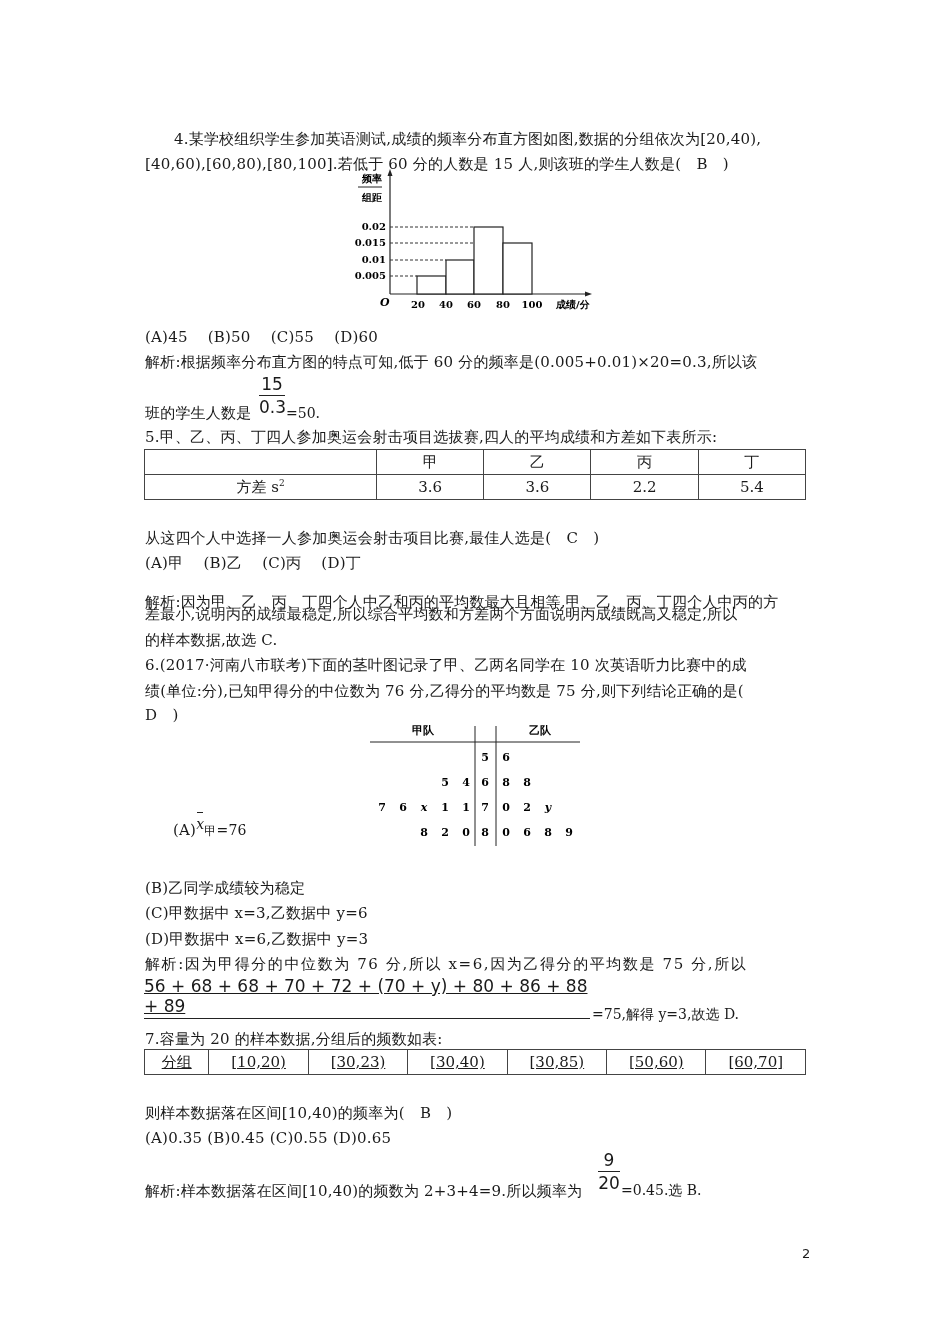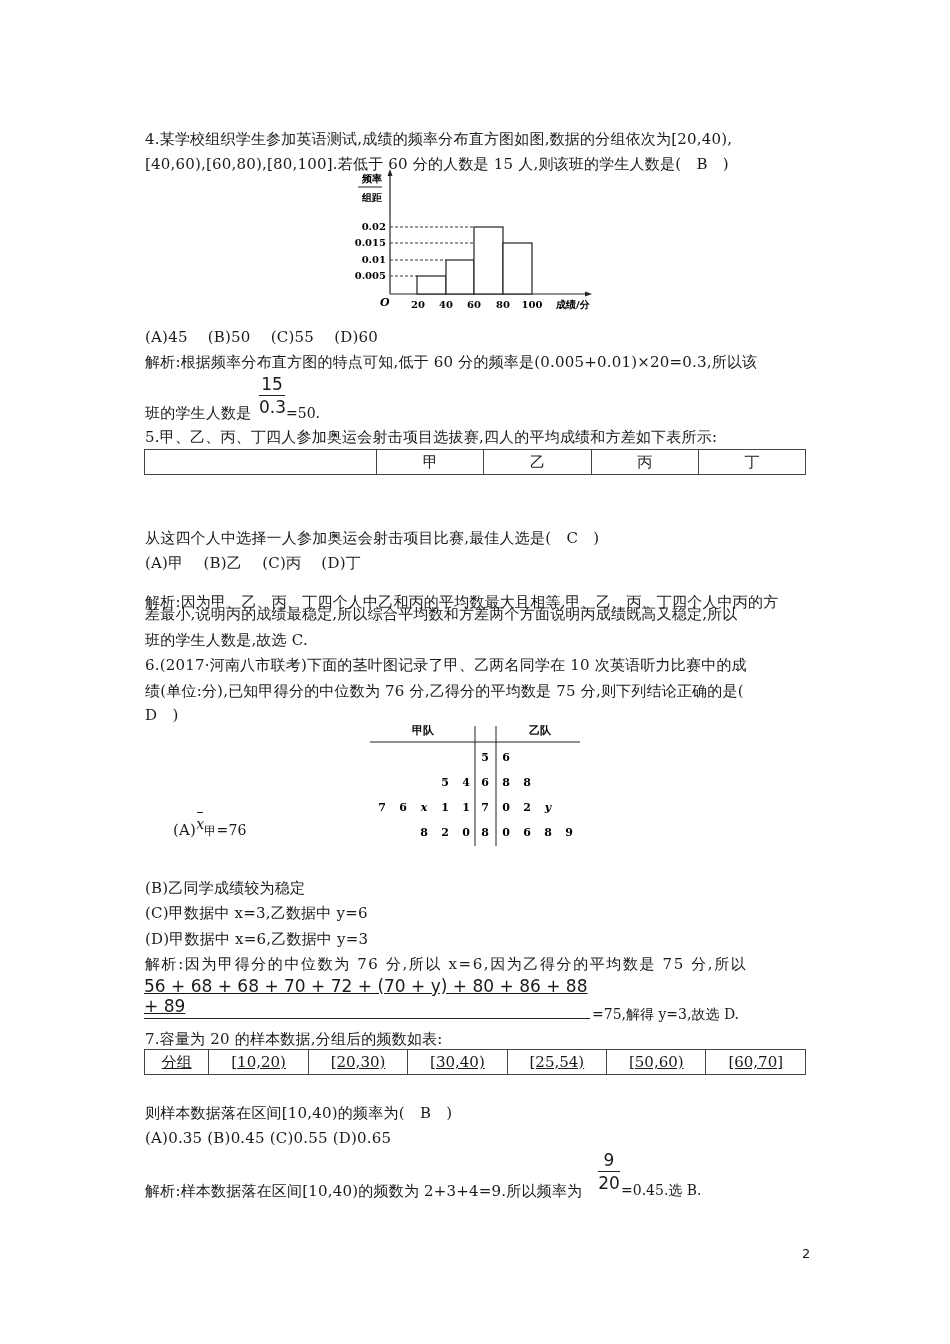--- a/index.html
+++ b/index.html
@@ -22,21 +22,21 @@
   
   #stemleaf { position: absolute; left: 365px; top: 718px; }
   #stemleaf text { font-family: "DejaVu Serif", serif; font-weight: bold; font-size: 11px; }
   .pagenum { position: absolute; left: 802px; top: 1246px; font-family: "DejaVu Sans", sans-serif; font-size: 13px; }
   .xbar { position: relative; display: inline-block; font-style: italic; font-family: "DejaVu Serif", serif; }
   .xbar::before { content: ""; position: absolute; left: 1px; right: 1px; top: -1px; border-top: 1px solid #222; }
 </style>
 </head>
 <body>
 
-<div class="line" style="top:128px;">4.某学校组织学生参加英语测试,成绩的频率分布直方图如图,数据的分组依次为[20,40),</div>
+<div class="line" style="top:128px;margin-left:29px;">4.某学校组织学生参加英语测试,成绩的频率分布直方图如图,数据的分组依次为[20,40),</div>
 <div class="line" style="top:153px;">[40,60),[60,80),[80,100].若低于 60 分的人数是 15 人,则该班的学生人数是(　B　)</div>
 
 <svg id="histogram" width="250" height="145" viewBox="0 0 250 145">
 
   <text x="10" y="14" font-size="10">频率</text>
   <line x1="6" y1="19" x2="30" y2="19" stroke="#222" stroke-width="1"></line>
   <text x="10" y="33" font-size="10">组距</text>
 
   <line x1="38" y1="4" x2="38" y2="126" stroke="#222" stroke-width="1.2"></line>
   <polygon points="38,1 35.5,8 40.5,8" fill="#222"></polygon>
@@ -81,28 +81,35 @@
 
 <table class="grid" style="left:144px; top:449px; width:662px;">
   <tbody>
       <tr style="height:25px;">
     <td style="width:233px;"></td>
     <td style="width:107px;">甲</td>
     <td style="width:107px;">乙</td>
     <td style="width:107px;">丙</td>
     <td style="width:107px;">丁</td>
   </tr>
+  <tr style="height:25px;">
+    <td><span>方差 s</span><sup style="font-size:9px;">2</sup></td>
+    <td>3.6</td>
+    <td>3.6</td>
+    <td>2.2</td>
+    <td>5.4</td>
+  </tr>
 </tbody>
   </table>
 
 <div class="line" style="top:527px;">从这四个人中选择一人参加奥运会射击项目比赛,最佳人选是(　C　)</div>
 <div class="line" style="top:552px;">(A)甲　 (B)乙　 (C)丙　 (D)丁</div>
 <div class="line" style="top:591px;">解析:因为甲、乙、丙、丁四个人中乙和丙的平均数最大且相等,甲、乙、丙、丁四个人中丙的方</div>
 <div class="line" style="top:603px;">差最小,说明丙的成绩最稳定,所以综合平均数和方差两个方面说明丙成绩既高又稳定,所以</div>
-<div class="line" style="top:629px;">班的学生人数是,故选 C.</div>
+<div class="line" style="top:629px;">的样本数据,故选 C.</div>
 
 <div class="line" style="top:654px;">6.(2017·河南八市联考)下面的茎叶图记录了甲、乙两名同学在 10 次英语听力比赛中的成</div>
 <div class="line" style="top:680px;">绩(单位:分),已知甲得分的中位数为 76 分,乙得分的平均数是 75 分,则下列结论正确的是(</div>
 <div class="line" style="top:704px;">D　)</div>
 
 <svg id="stemleaf" width="220" height="130" viewBox="0 0 220 130">
   <text x="58" y="16" font-size="11" text-anchor="middle">甲队</text>
   <text x="175" y="16" font-size="11" text-anchor="middle">乙队</text>
   <line x1="5" y1="24" x2="215" y2="24" stroke="#222" stroke-width="1"></line>
   <line x1="110" y1="8" x2="110" y2="128" stroke="#222" stroke-width="1"></line>
@@ -151,23 +158,23 @@
 </div>
 <div class="abs" style="left:592px; top:1006px; font-size:14px;">=75,解得 y=3,故选 D.</div>
 
 <div class="line" style="top:1028px;">7.容量为 20 的样本数据,分组后的频数如表:</div>
 
 <table class="grid" style="left:144px; top:1049px; width:662px;text-decoration:underline;">
   <tbody>
       <tr style="height:24px;">
     <td style="width:64px;">分组</td>
     <td style="width:99px;">[10,20)</td>
-    <td style="width:99px;">[20,30)</td>
+    <td style="width:99px;">[30,23)</td>
     <td style="width:99px;">[30,40)</td>
-    <td style="width:99px;">[25,54)</td>
+    <td style="width:99px;">[30,85)</td>
     <td style="width:99px;">[50,60)</td>
     <td style="width:99px;">[60,70]</td>
   </tr>
 </tbody>
   </table>
 
 <div class="line" style="top:1102px;">则样本数据落在区间[10,40)的频率为(　B　)</div>
 <div class="line" style="top:1127px;">(A)0.35 (B)0.45 (C)0.55 (D)0.65</div>
 <div class="line" style="top:1180px;">解析:样本数据落在区间[10,40)的频数为 2+3+4=9.所以频率为</div>
 <div class="frac" style="left:598px; top:1150px; width:22px;">

